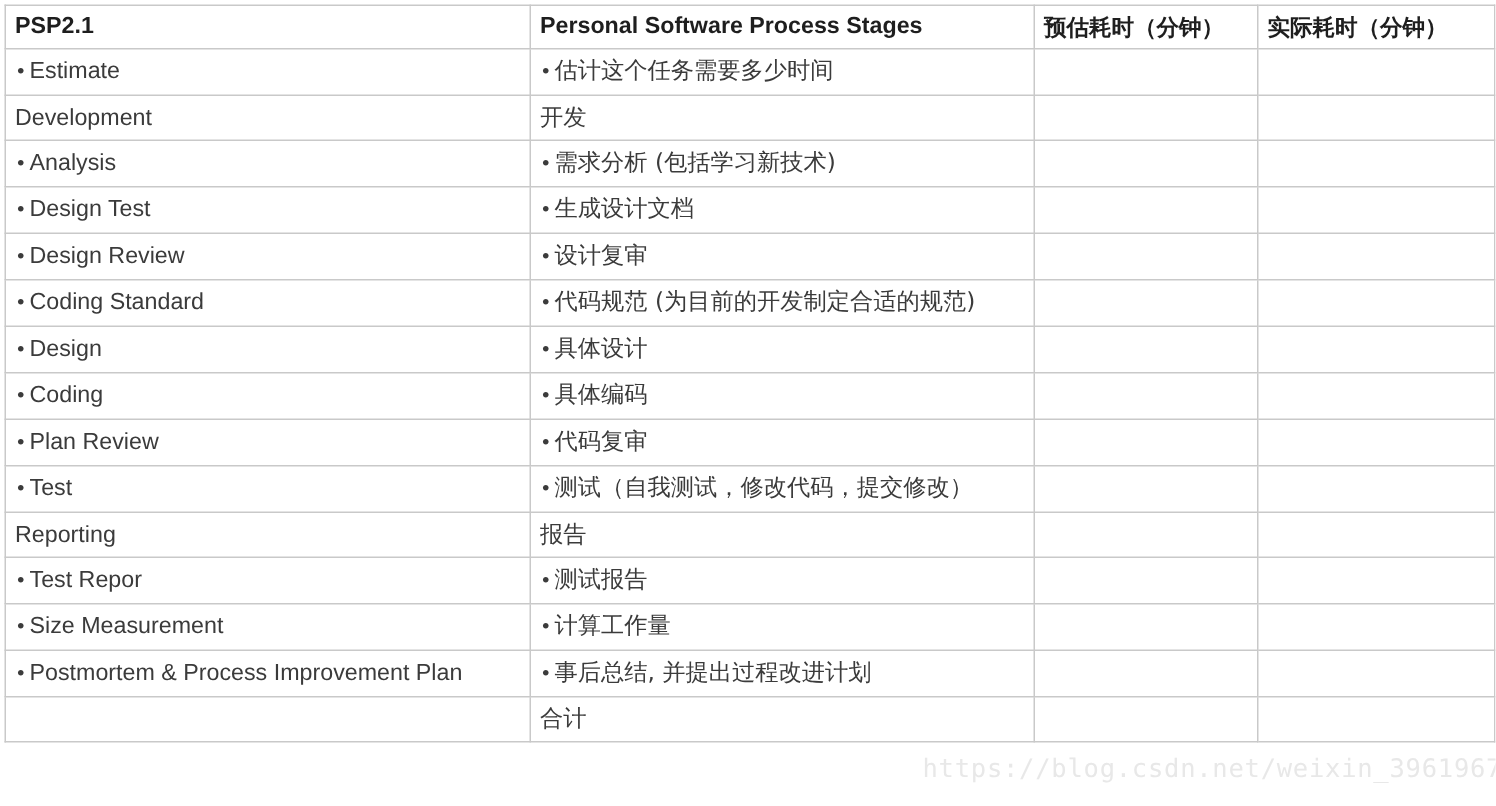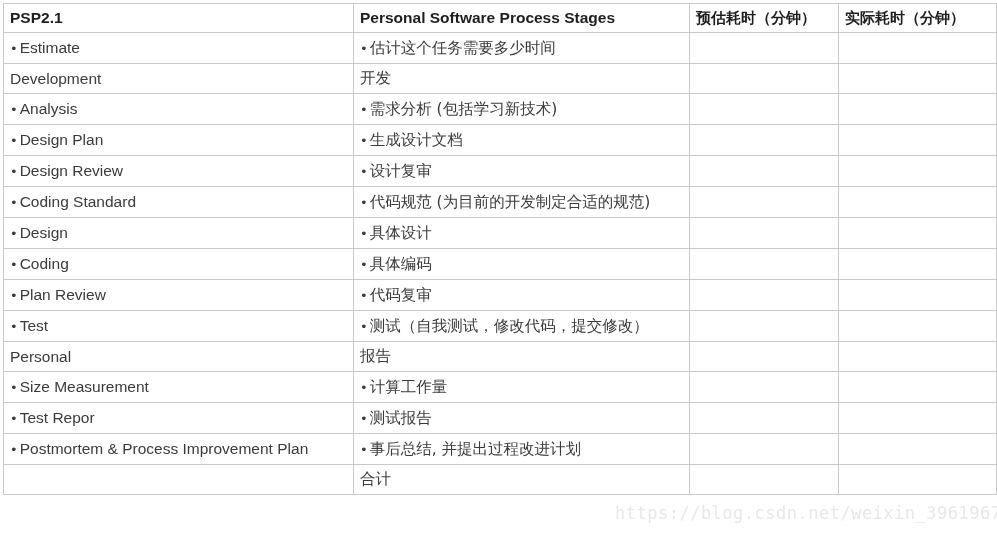--- a/index.html
+++ b/index.html
@@ -117,21 +117,21 @@
           <td class="cell-num"></td>
           <td class="cell-num"></td>
         </tr>
         <tr>
           <td class="cell-en"><span class="bullet">•</span><span>Analysis</span></td>
           <td class="cell-cn"><span class="bullet">•</span><span>需求分析 (包括学习新技术)</span></td>
           <td class="cell-num"></td>
           <td class="cell-num"></td>
         </tr>
         <tr>
-          <td class="cell-en"><span class="bullet">•</span><span>Design Plan</span></td>
+          <td class="cell-en"><span class="bullet">•</span><span>Design Test</span></td>
           <td class="cell-cn"><span class="bullet">•</span><span>生成设计文档</span></td>
           <td class="cell-num"></td>
           <td class="cell-num"></td>
         </tr>
         <tr>
           <td class="cell-en"><span class="bullet">•</span><span>Design Review</span></td>
           <td class="cell-cn"><span class="bullet">•</span><span>设计复审</span></td>
           <td class="cell-num"></td>
           <td class="cell-num"></td>
         </tr>
@@ -159,34 +159,34 @@
           <td class="cell-num"></td>
           <td class="cell-num"></td>
         </tr>
         <tr>
           <td class="cell-en"><span class="bullet">•</span><span>Test</span></td>
           <td class="cell-cn"><span class="bullet">•</span><span>测试（自我测试，修改代码，提交修改）</span></td>
           <td class="cell-num"></td>
           <td class="cell-num"></td>
         </tr>
         <tr>
-          <td class="cell-en"><span>Personal</span></td>
+          <td class="cell-en"><span>Reporting</span></td>
           <td class="cell-cn"><span>报告</span></td>
+          <td class="cell-num"></td>
+          <td class="cell-num"></td>
+        </tr>
+        <tr>
+          <td class="cell-en"><span class="bullet">•</span><span>Test Repor</span></td>
+          <td class="cell-cn"><span class="bullet">•</span><span>测试报告</span></td>
           <td class="cell-num"></td>
           <td class="cell-num"></td>
         </tr>
         <tr>
           <td class="cell-en"><span class="bullet">•</span><span>Size Measurement</span></td>
           <td class="cell-cn"><span class="bullet">•</span><span>计算工作量</span></td>
-          <td class="cell-num"></td>
-          <td class="cell-num"></td>
-        </tr>
-        <tr>
-          <td class="cell-en"><span class="bullet">•</span><span>Test Repor</span></td>
-          <td class="cell-cn"><span class="bullet">•</span><span>测试报告</span></td>
           <td class="cell-num"></td>
           <td class="cell-num"></td>
         </tr>
         <tr>
           <td class="cell-en"><span class="bullet">•</span><span>Postmortem &amp; Process Improvement Plan</span></td>
           <td class="cell-cn"><span class="bullet">•</span><span>事后总结, 并提出过程改进计划</span></td>
           <td class="cell-num"></td>
           <td class="cell-num"></td>
         </tr>
         <tr>

